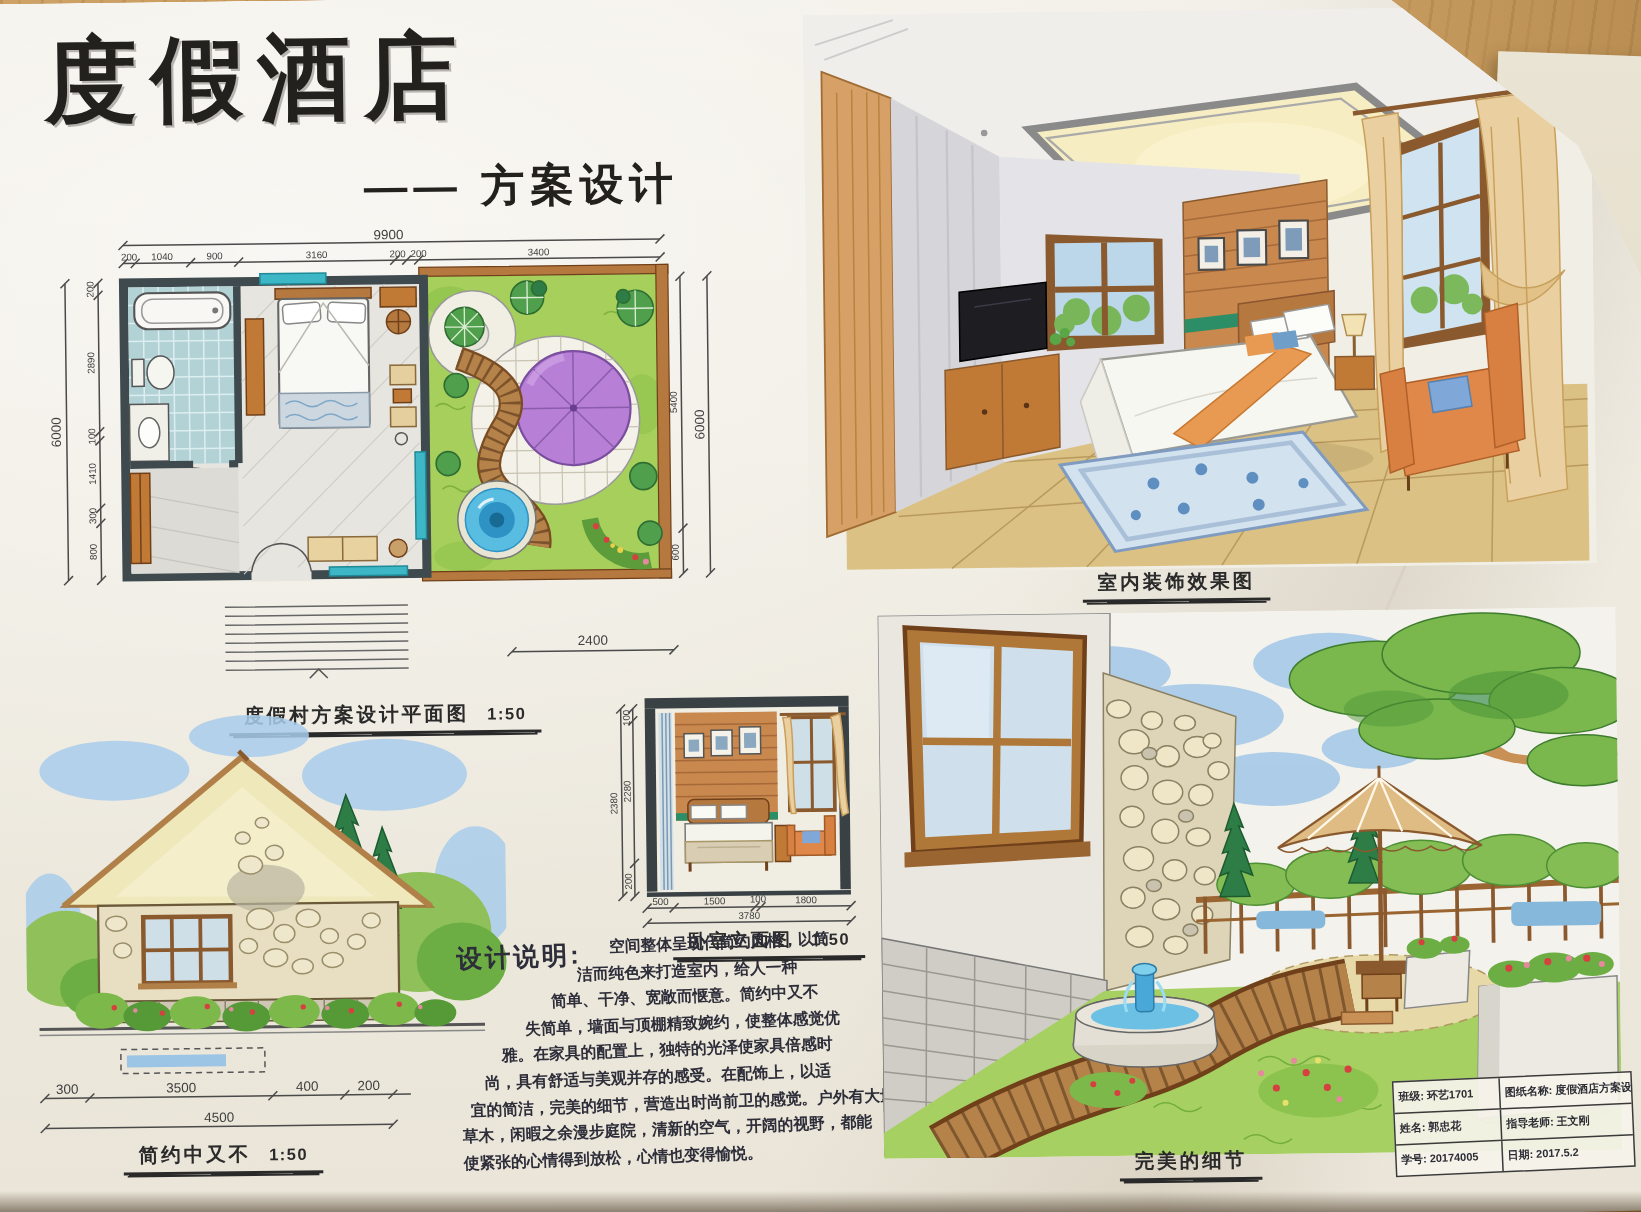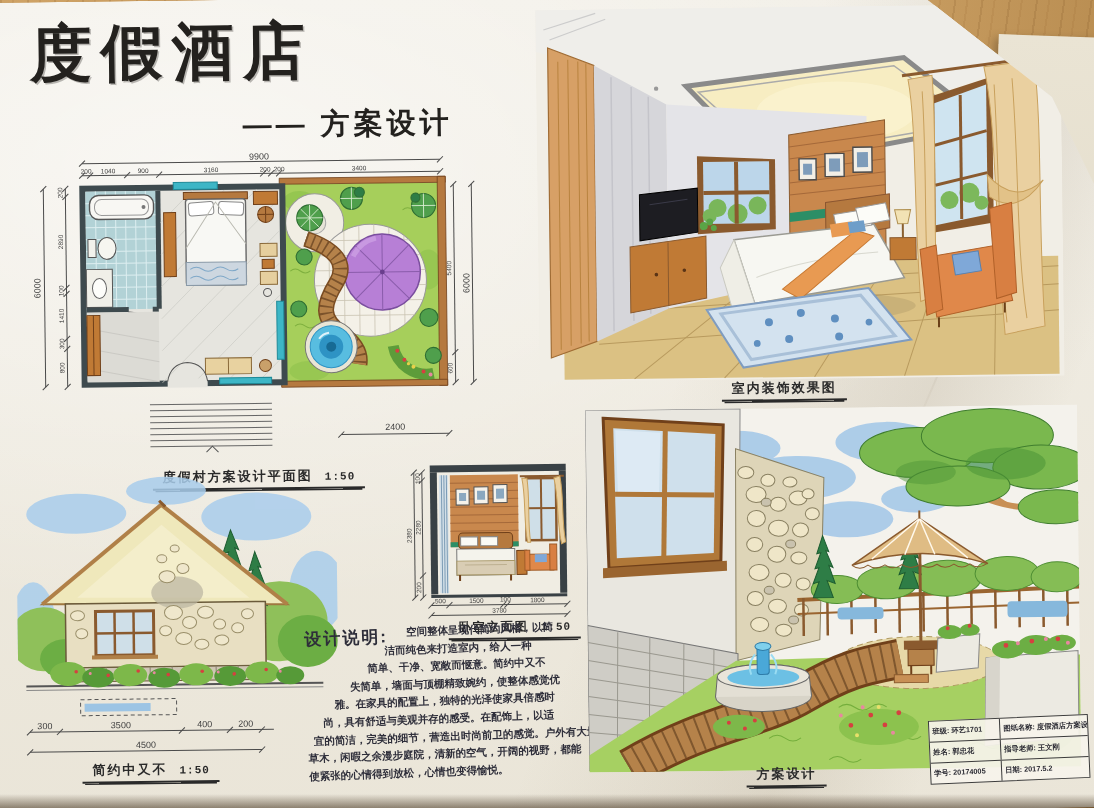--- a/index.html
+++ b/index.html
@@ -23,21 +23,21 @@
     clip-path:polygon(0 0, 83.5% 0, 95.5% 13%, 99.3% 24%, 100% 38%, 100% 99.2%, 55% 100%, 0 100%);
     box-shadow:0 6px 18px rgba(40,25,10,.45);}
   .crease{position:absolute;pointer-events:none;background:linear-gradient(to bottom,transparent,rgba(90,70,40,.12),transparent);}
   .h-title{position:absolute;left:44px;top:10px;font-size:62px;font-weight:900;
     letter-spacing:9px;color:#23211e;text-shadow:1.5px 1.5px 0 rgba(35,33,30,.3);}
   .h-sub{position:absolute;left:256px;top:106px;font-size:29px;font-weight:900;
     letter-spacing:4px;color:#23211e;}
   .dlabel{position:absolute;font-size:13px;font-weight:700;color:#2a2a2a;
     border-bottom:2px solid #2a2a2a;box-shadow:0 4px 0 -2.6px #2a2a2a;
     padding:0 10px 2px;letter-spacing:2px;white-space:nowrap;}
-  .dlabel .scale{font-size:11px;margin-left:12px;letter-spacing:1px;font-weight:600;font-family:Liberation Mono, monospace;}
+  .dlabel .scale{font-size:11px;margin-left:12px;letter-spacing:1px;font-weight:600;}
   svg text.dim{font-size:6.5px;fill:#3f3f3f;}
   svg text.dim9{font-size:9px;fill:#3f3f3f;}
   .notes{position:absolute;left:313px;top:624px;width:345px;transform:rotate(-1.4deg);color:#2e2e3a;}
   .notes-h{position:absolute;left:0;top:1px;font-size:17px;font-weight:800;letter-spacing:2px;}
   .nlines{margin:0;}
   .nl{font-size:10.5px;line-height:17.6px;white-space:nowrap;font-weight:600;}
   .nl:nth-child(1){padding-left:102px;}
   .nl:nth-child(2){padding-left:80px;}
   .nl:nth-child(3){padding-left:62px;}
   .nl:nth-child(4){padding-left:44px;}
@@ -868,21 +868,21 @@
           </g>
         <g fill="#d64040">
             <circle cx="360" cy="222" r="2"></circle>
             <circle cx="382" cy="220" r="2"></circle>
           </g>
         <rect x="306" y="268" width="34" height="8" fill="#c89055" stroke="#8a5a2e"></rect>
       </g>
     </svg>
 
     <div class="dlabel" style="left:752px;top:772px;">
-      <span>方案设计</span>
+      <span>完美的细节</span>
     </div>
 
     <div class="tblock">
       <div class="trow">
         <div class="tcell">
           <span>班级:</span><span>环艺1701</span>
         </div>
         <div class="tcell">
           <span>图纸名称:</span><span>度假酒店方案设计</span>
         </div>

